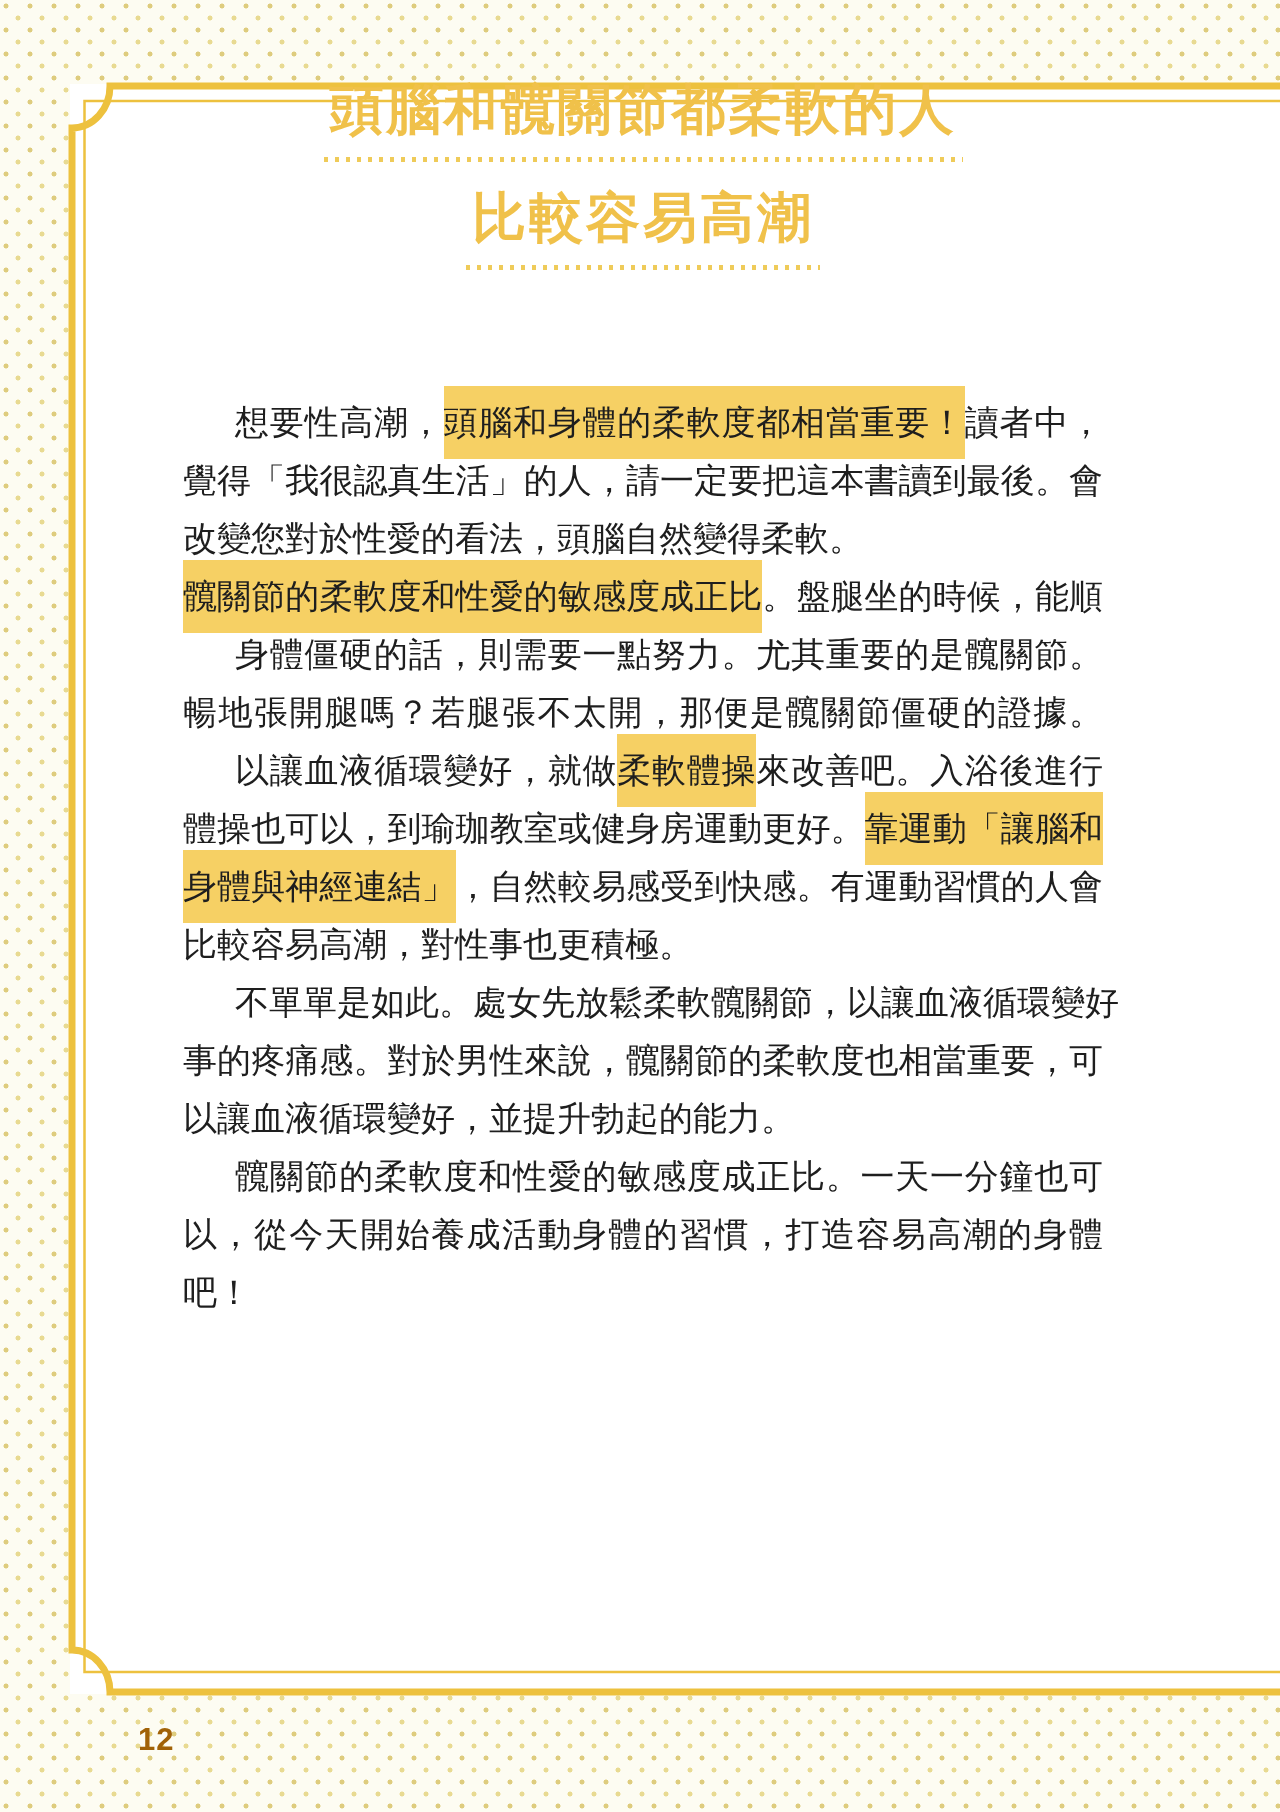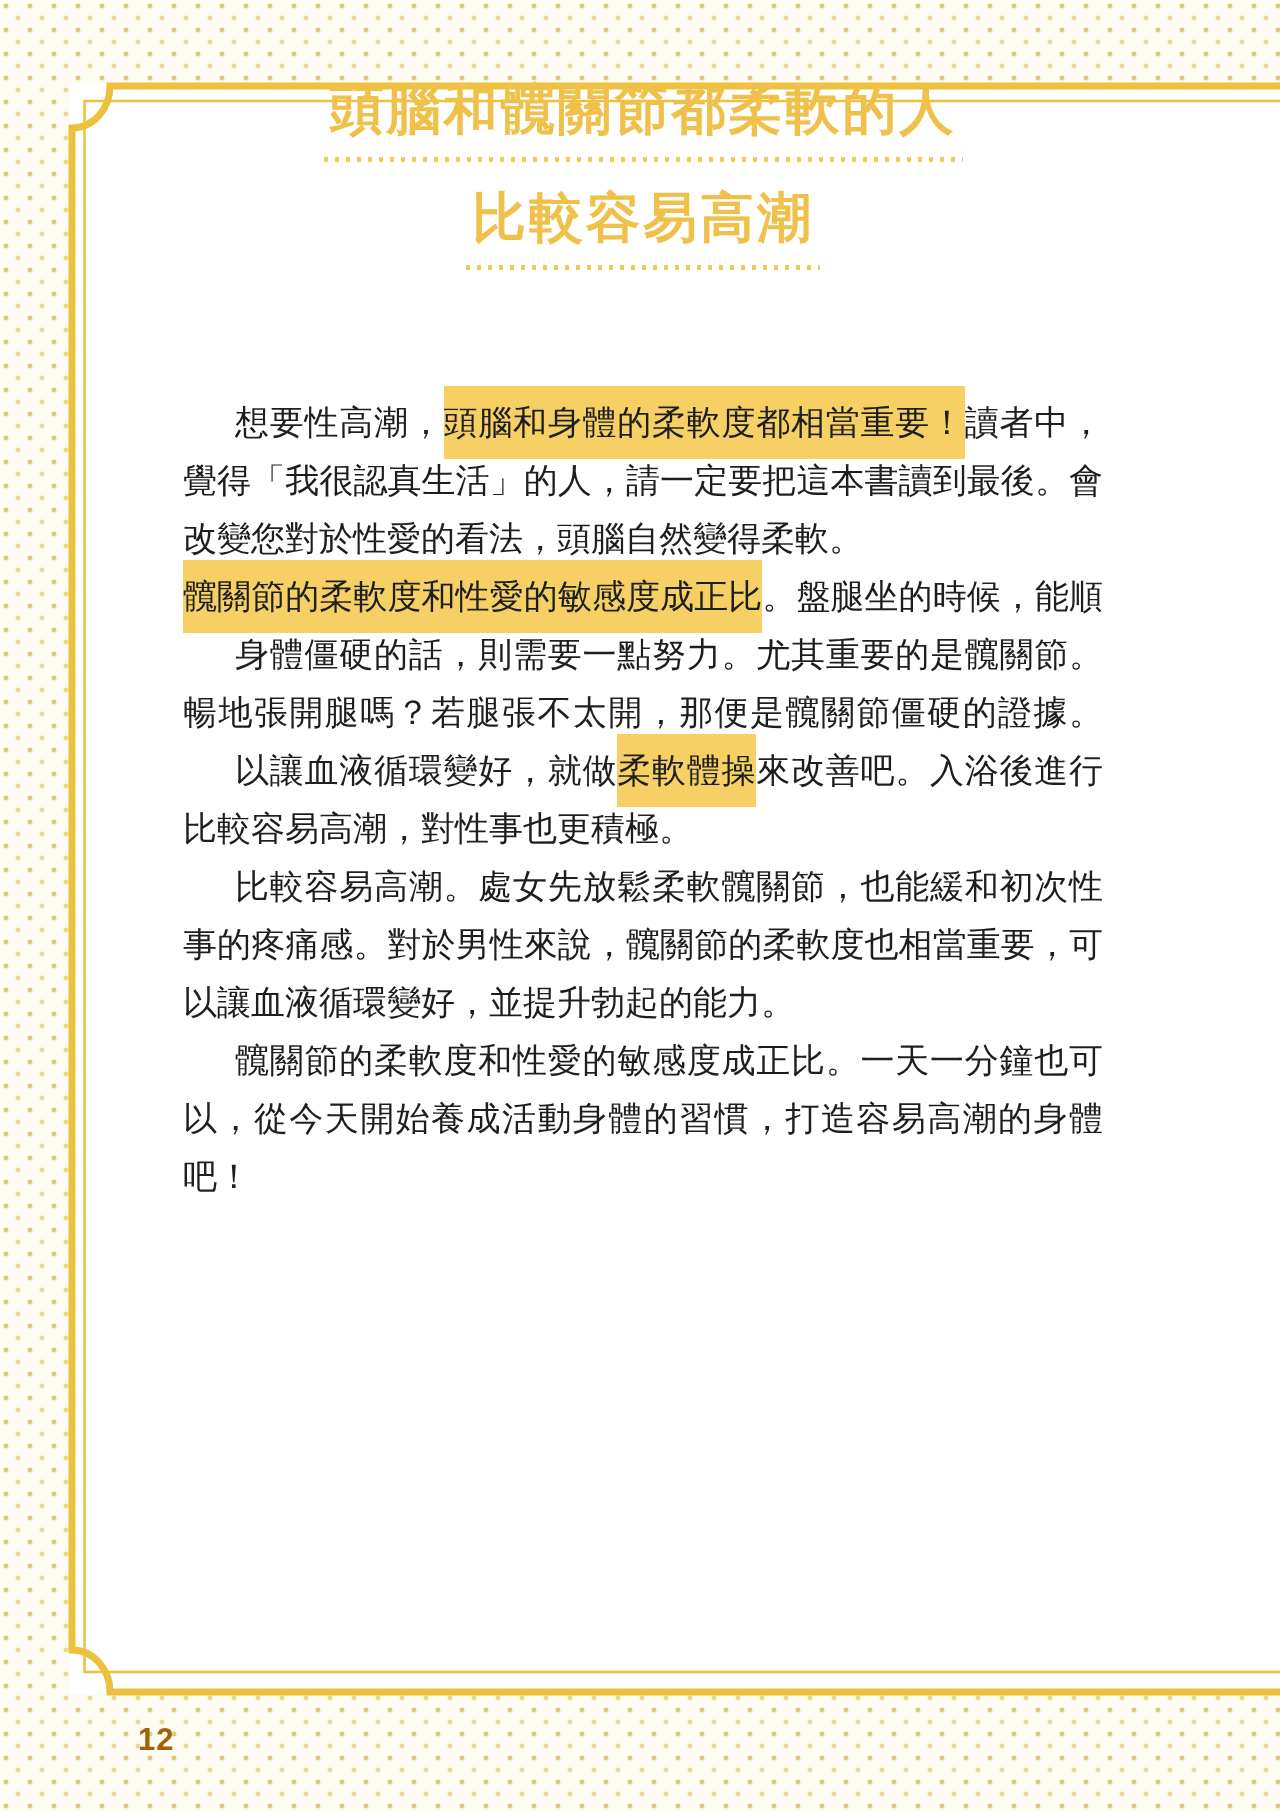--- a/index.html
+++ b/index.html
@@ -117,22 +117,24 @@
   </h1>
 
   <div class="body-text">
       <div class="bl ind"><span>想要性高潮，</span><span class="hl">頭腦和身體的柔軟度都相當重要！</span><span>讀者中，</span></div>
       <div class="bl"><span>覺得「我很認真生活」的人，請一定要把這本書讀到最後。會</span></div>
       <div class="bl short"><span>改變您對於性愛的看法，頭腦自然變得柔軟。</span></div>
       <div class="bl"><span class="hl">髖關節的柔軟度和性愛的敏感度成正比</span><span>。盤腿坐的時候，能順</span></div>
       <div class="bl ind"><span>身體僵硬的話，則需要一點努力。尤其重要的是髖關節。</span></div>
       <div class="bl"><span>暢地張開腿嗎？若腿張不太開，那便是髖關節僵硬的證據。</span></div>
       <div class="bl ind"><span>以讓血液循環變好，就做</span><span class="hl">柔軟體操</span><span>來改善吧。入浴後進行</span></div>
+      <div class="bl"><span>體操也可以，到瑜珈教室或健身房運動更好。</span><span class="hl">靠運動「讓腦和</span></div>
+      <div class="bl"><span class="hl">身體與神經連結」</span><span>，自然較易感受到快感。有運動習慣的人會</span></div>
       <div class="bl short"><span>比較容易高潮，對性事也更積極。</span></div>
-      <div class="bl ind"><span>比較容易高潮。處女先放鬆柔軟髖關節，也能緩和初次性</span></div>
+      <div class="bl ind"><span>不單單是如此。處女先放鬆柔軟髖關節，以讓血液循環變好</span></div>
       <div class="bl"><span>事的疼痛感。對於男性來說，髖關節的柔軟度也相當重要，可</span></div>
       <div class="bl short"><span>以讓血液循環變好，並提升勃起的能力。</span></div>
       <div class="bl ind"><span>髖關節的柔軟度和性愛的敏感度成正比。一天一分鐘也可</span></div>
       <div class="bl"><span>以，從今天開始養成活動身體的習慣，打造容易高潮的身體</span></div>
       <div class="bl short"><span>吧！</span></div>
     </div>
 </div>
 
 <div class="page-number">12</div>
 

